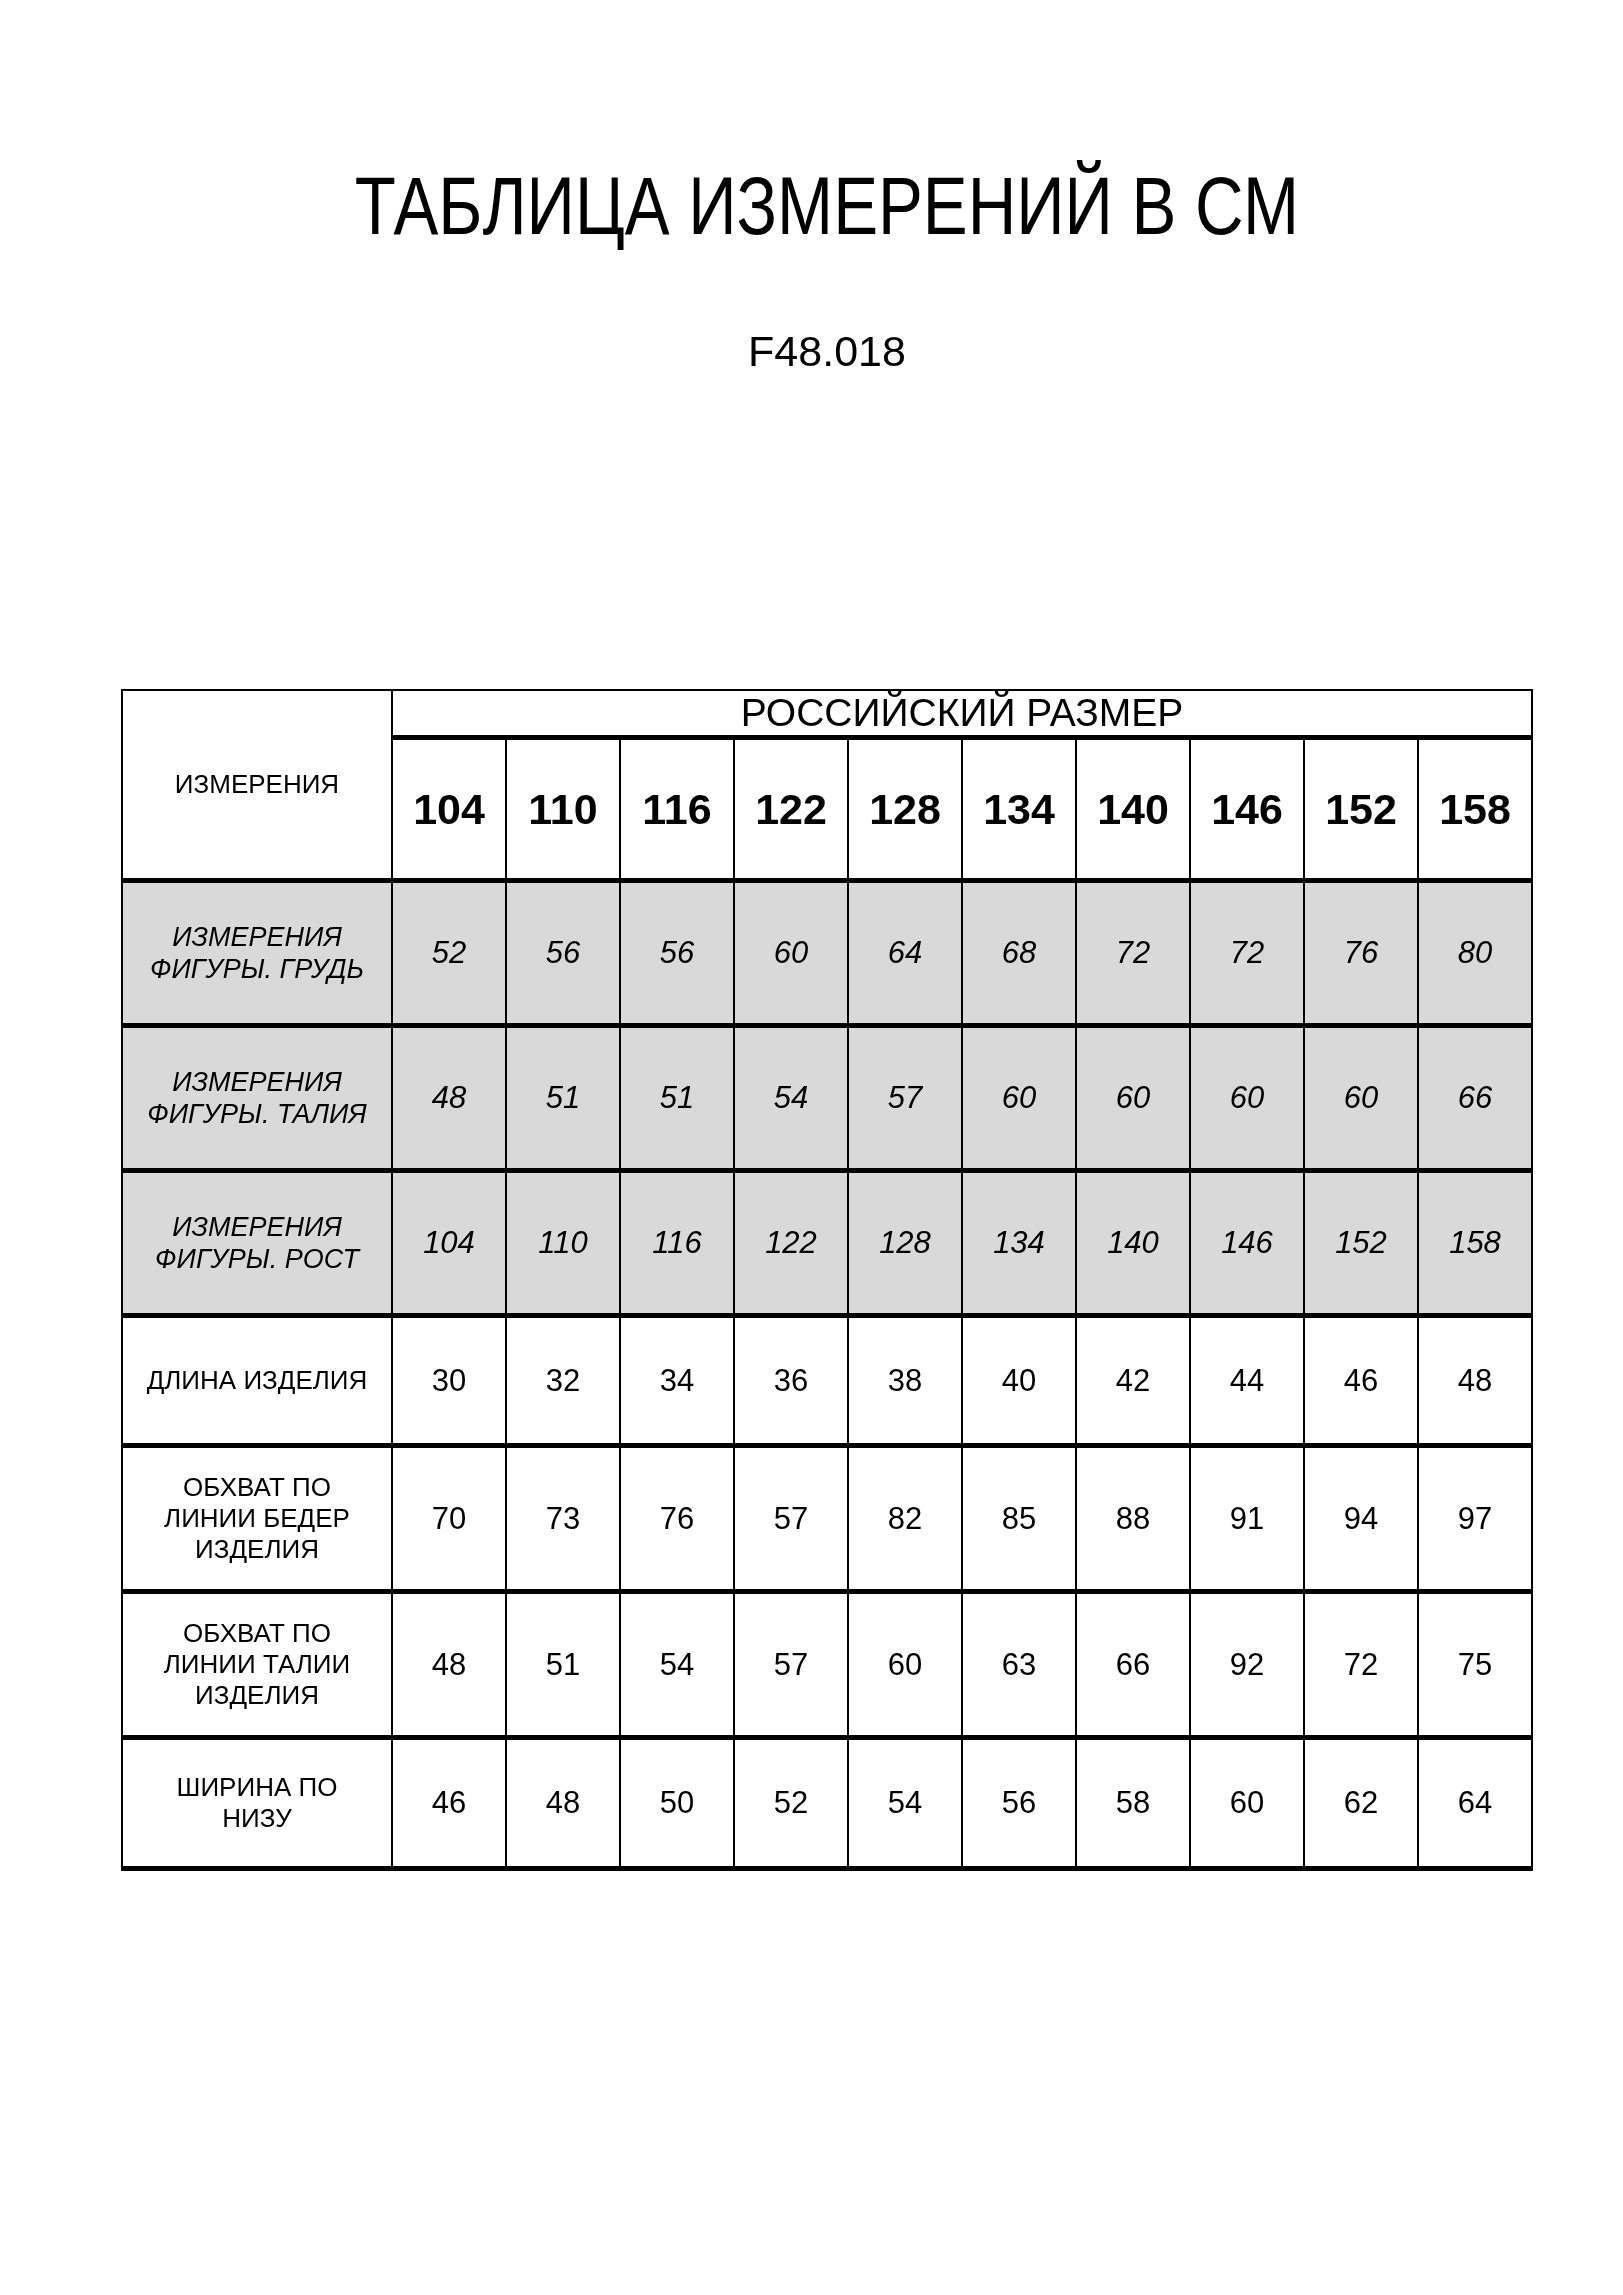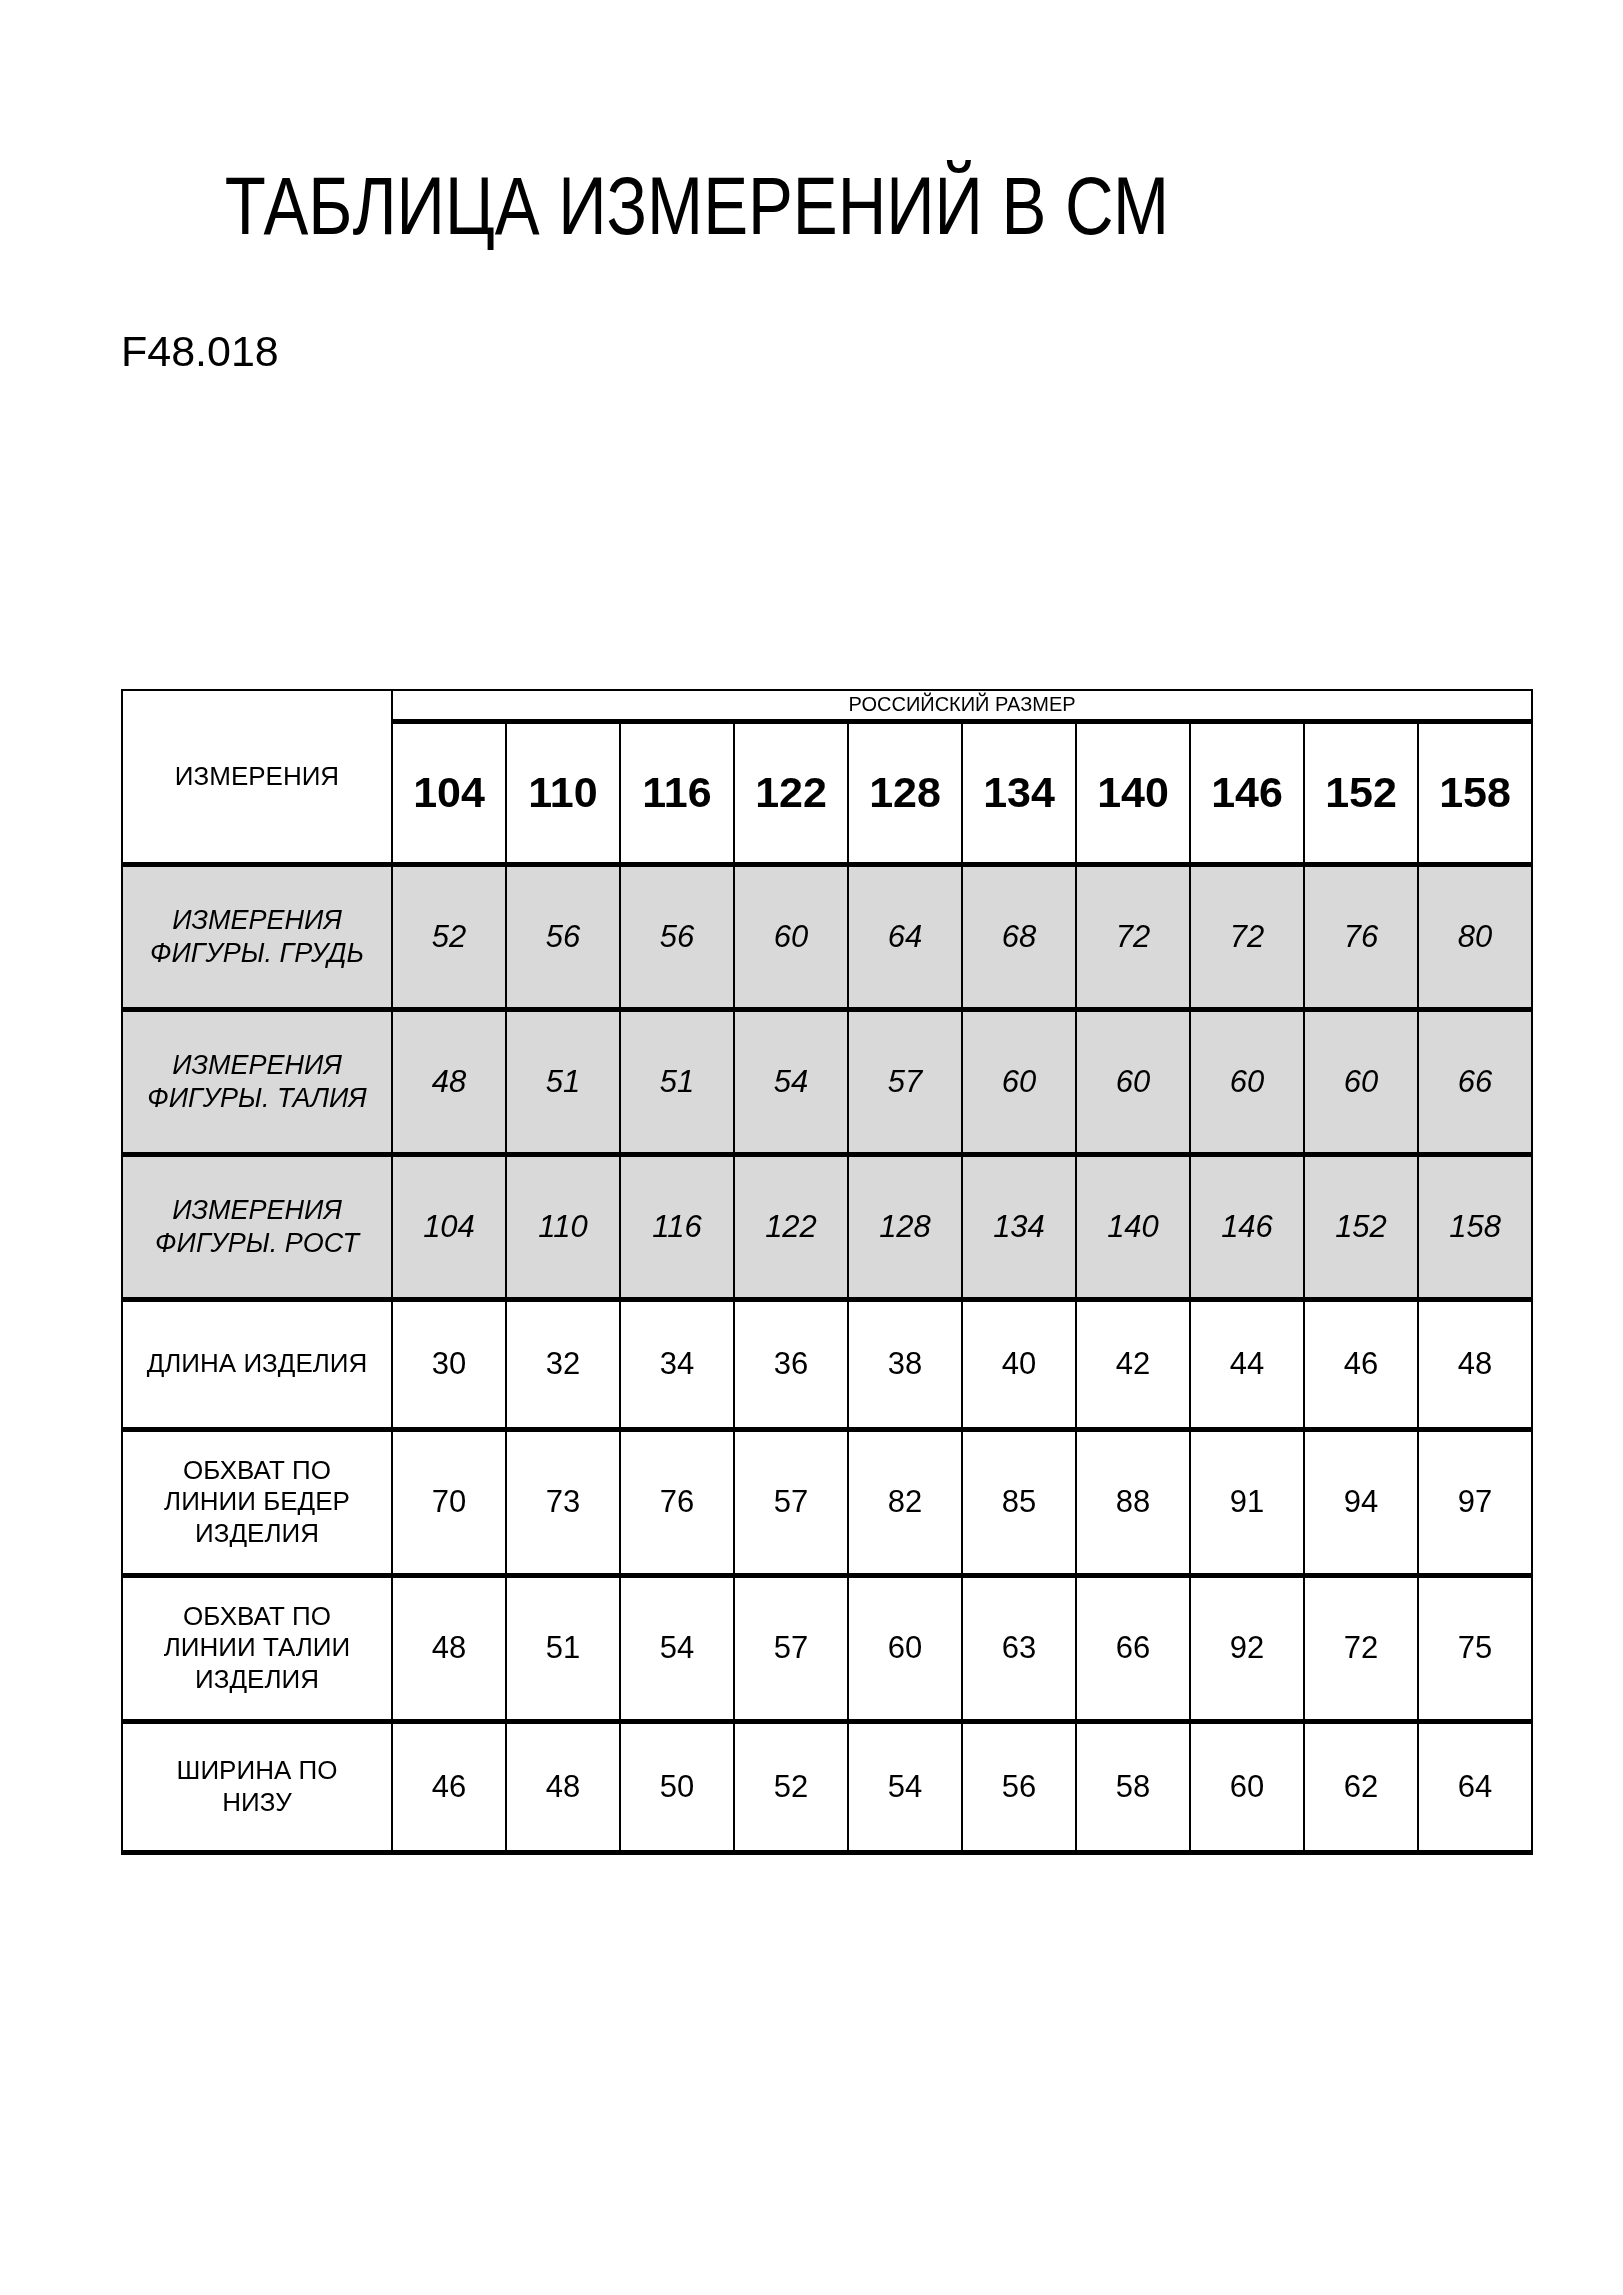--- a/index.html
+++ b/index.html
@@ -17,20 +17,21 @@
     position: relative;
     width: 1623px;
     height: 2295px;
     background: #ffffff;
     overflow: hidden;
   }
   .centered {
     position: absolute;
     left: 121px;
     width: 1412px;
+    text-align: center;
   }
   .doc-title {
     top: 165px;
     font-size: 82px;
     font-weight: 400;
     line-height: 1;
     margin: 0;
     white-space: nowrap;
   }
   .doc-title .squeeze {
@@ -75,21 +76,21 @@
     background: #ffffff;
   }
   tr.row-group td { border-top-width: 2.6px; }
   tr.row-group  { height: 31px;  }
   tr.row-sizes  { height: 143px; }
   tr.row-0, tr.row-1, tr.row-2 { height: 145px; }
   tr.row-3 { height: 130px; }
   tr.row-4, tr.row-5 { height: 146px; }
   tr.row-6 { height: 131px; }
   td.corner { font-size: 26px; }
-  td.group  { font-size: 20px; }
+  td.group  { font-size: 39px; }
   td.size   { font-size: 43px; font-weight: bold; }
   td.label  {
     font-size: 26px;
     line-height: 1.2;
     white-space: pre-line;
     padding: 0 6.5px;
   }
   td.val { font-size: 31px; }
   tr.shaded td {
     background: #d9d9d9;

